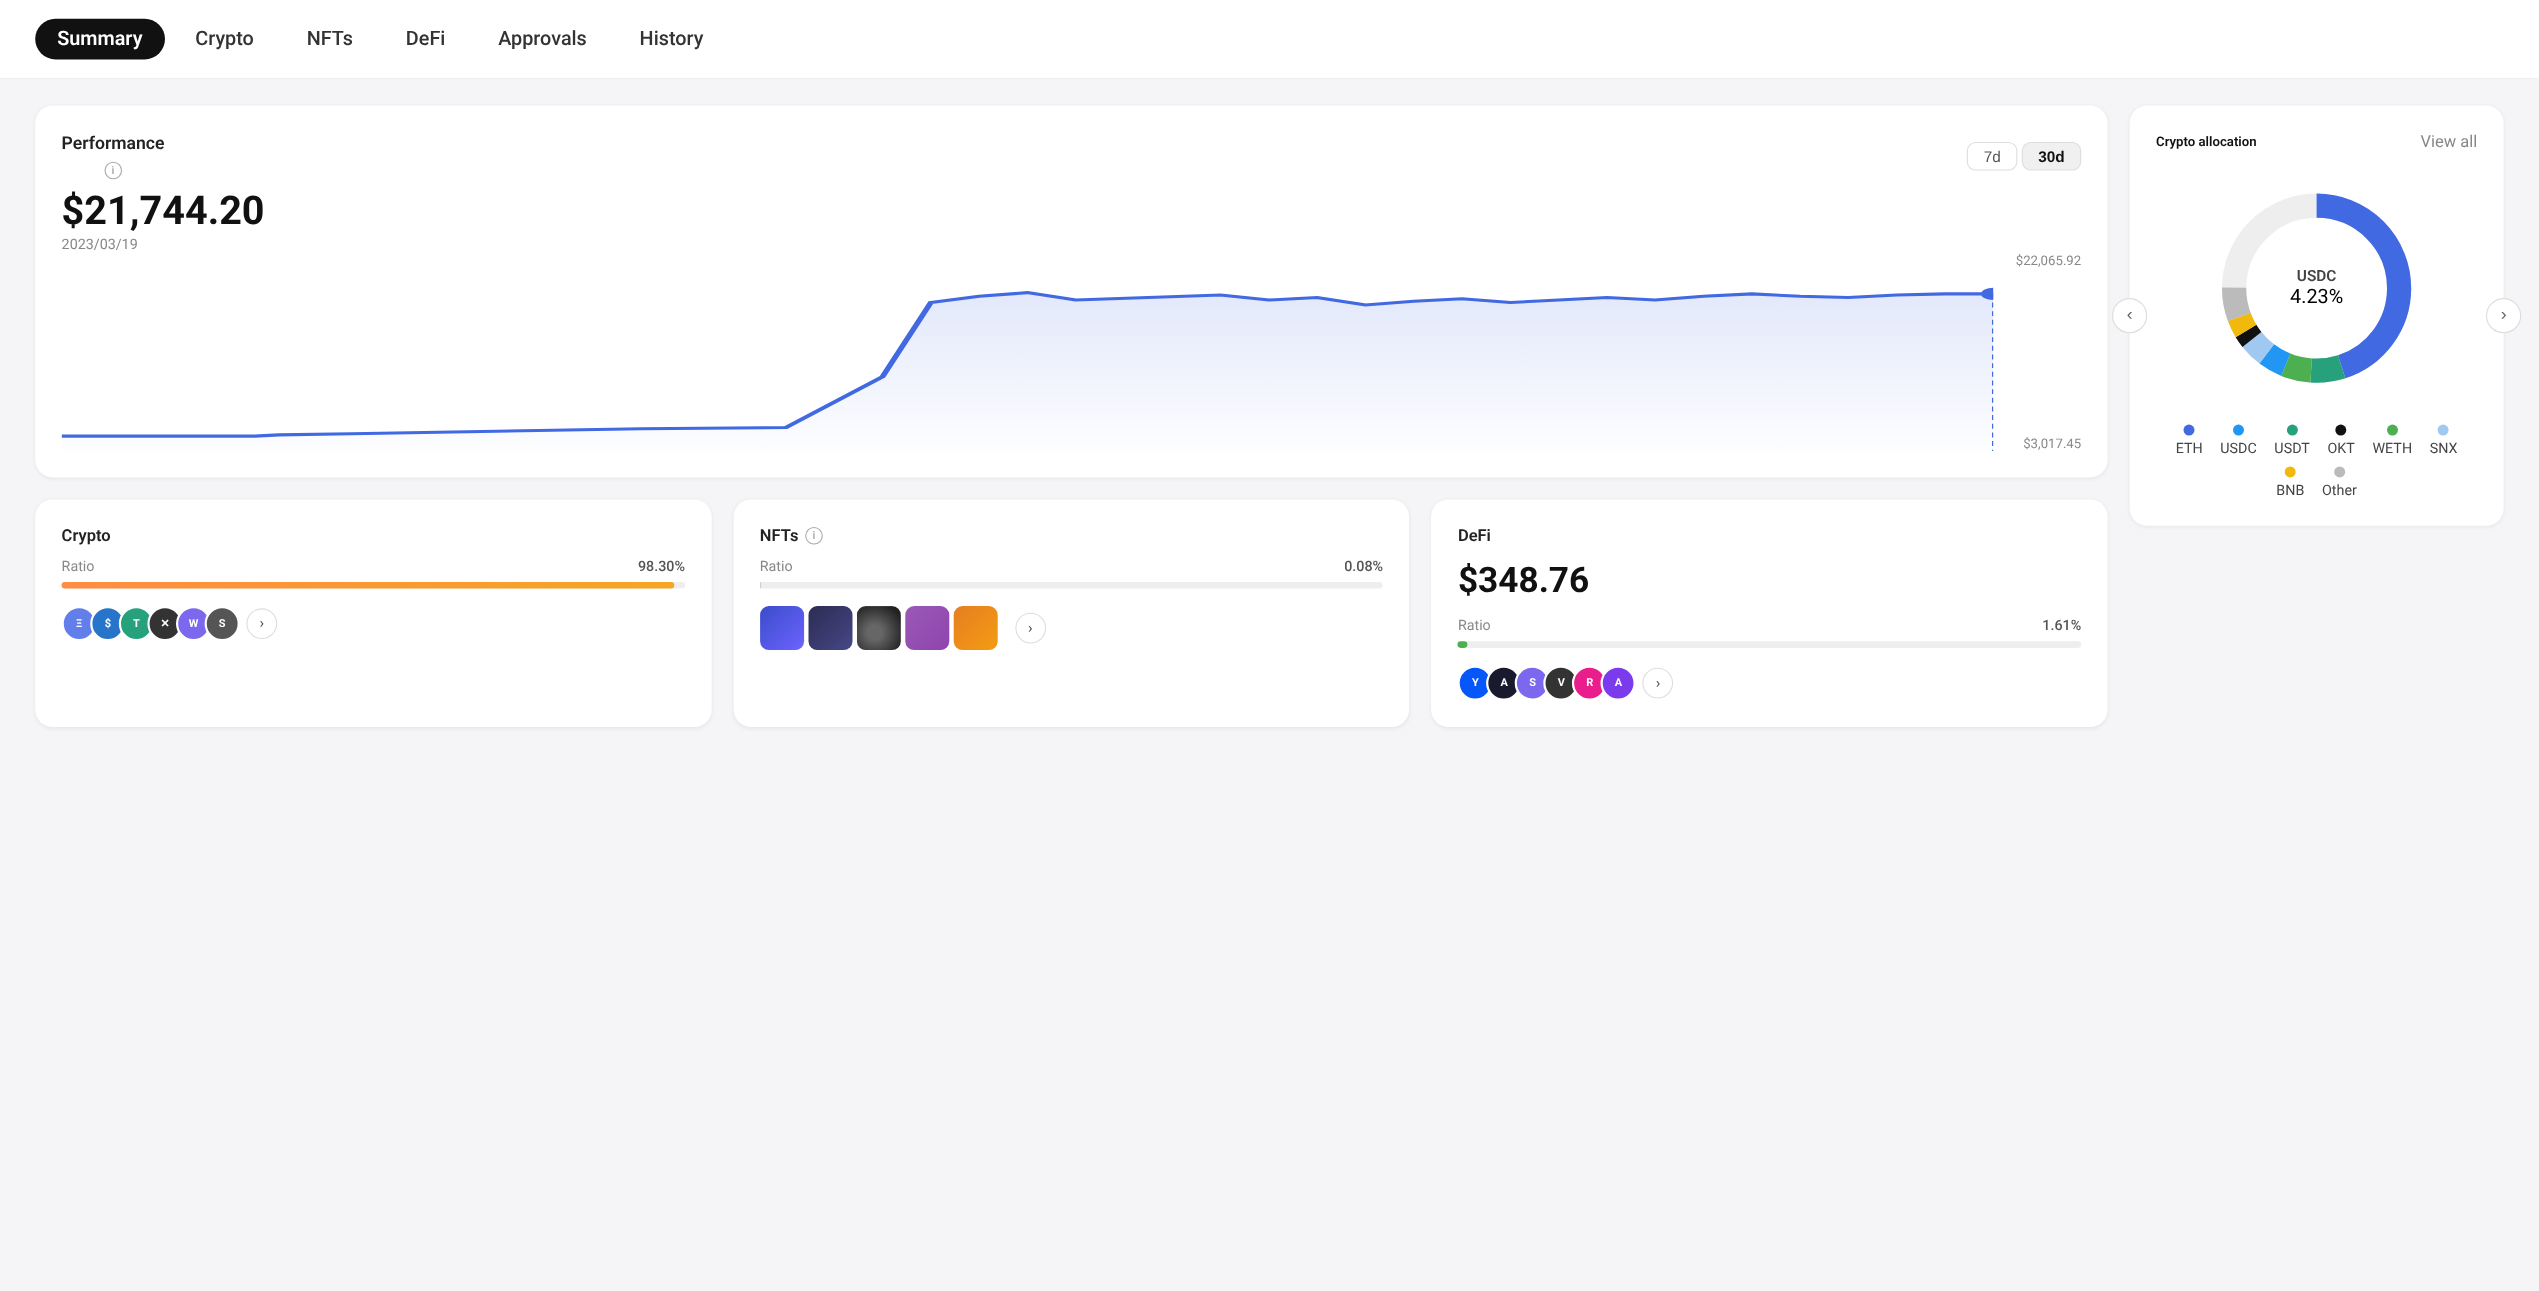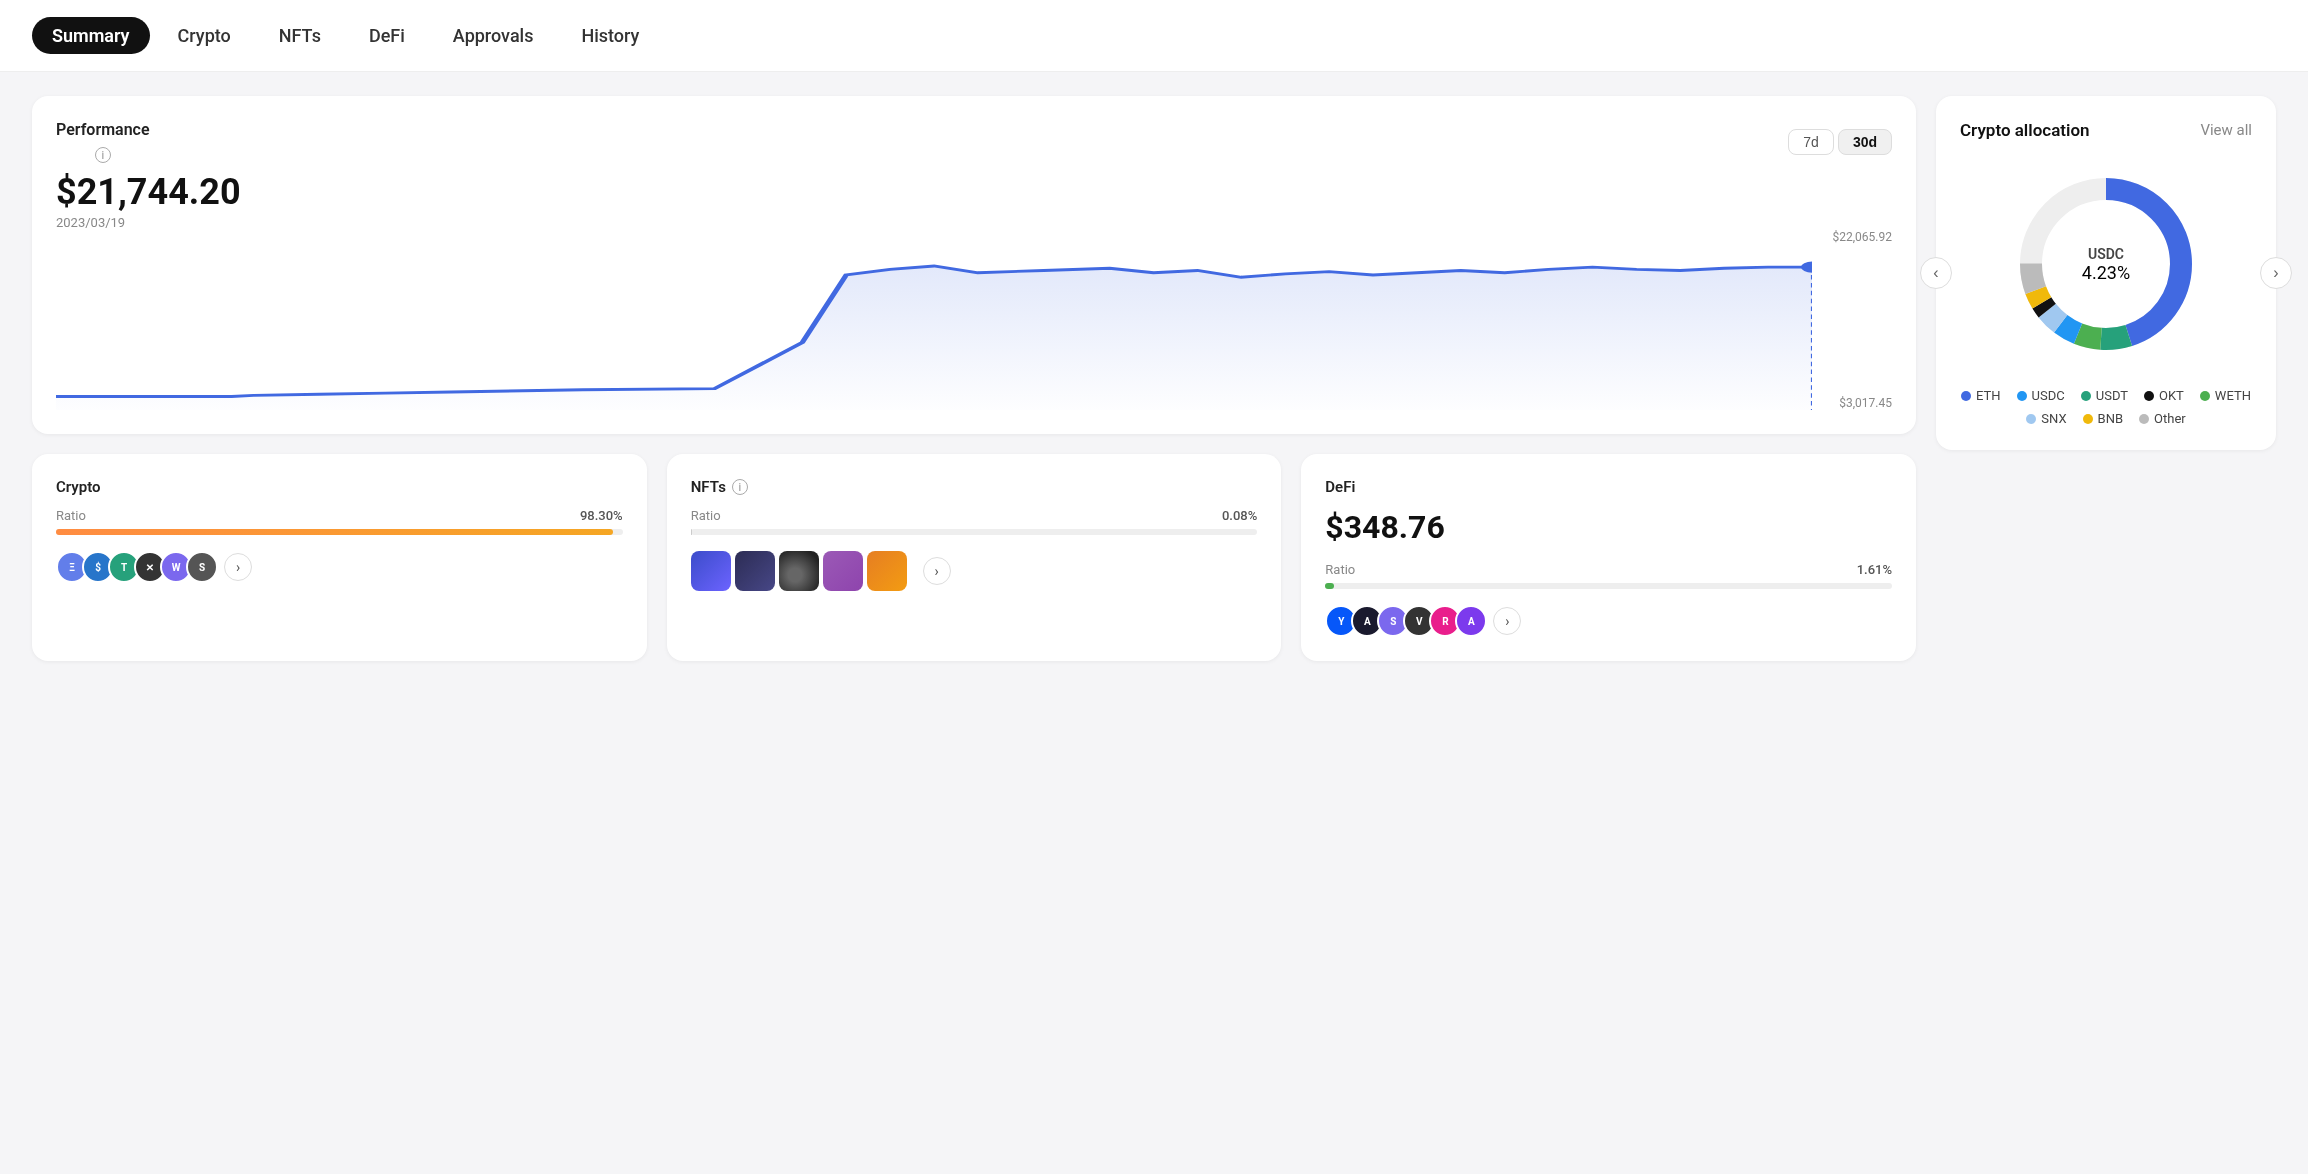--- a/index.html
+++ b/index.html
@@ -252,21 +252,21 @@
     .allocation-card {
       padding: 24px;
     }
     .allocation-header {
       display: flex;
       justify-content: space-between;
       align-items: center;
       margin-bottom: 24px;
     }
     .allocation-title {
-      font-size: 17px;
+      font-size: 12px;
       font-weight: 600;
       color: #111;
     }
     .view-all {
       font-size: 15px;
       color: #888;
       cursor: pointer;
     }
 
     
@@ -300,20 +300,21 @@
       flex-wrap: wrap;
       gap: 8px 16px;
       justify-content: center;
       font-size: 13px;
       color: #444;
     }
     .legend-item {
       display: flex;
       align-items: center;
       gap: 5px;
+      flex-direction: column;
     }
     .legend-dot {
       width: 10px;
       height: 10px;
       border-radius: 50%;
       flex-shrink: 0;
     }
 
     
     .nav-arrow {

